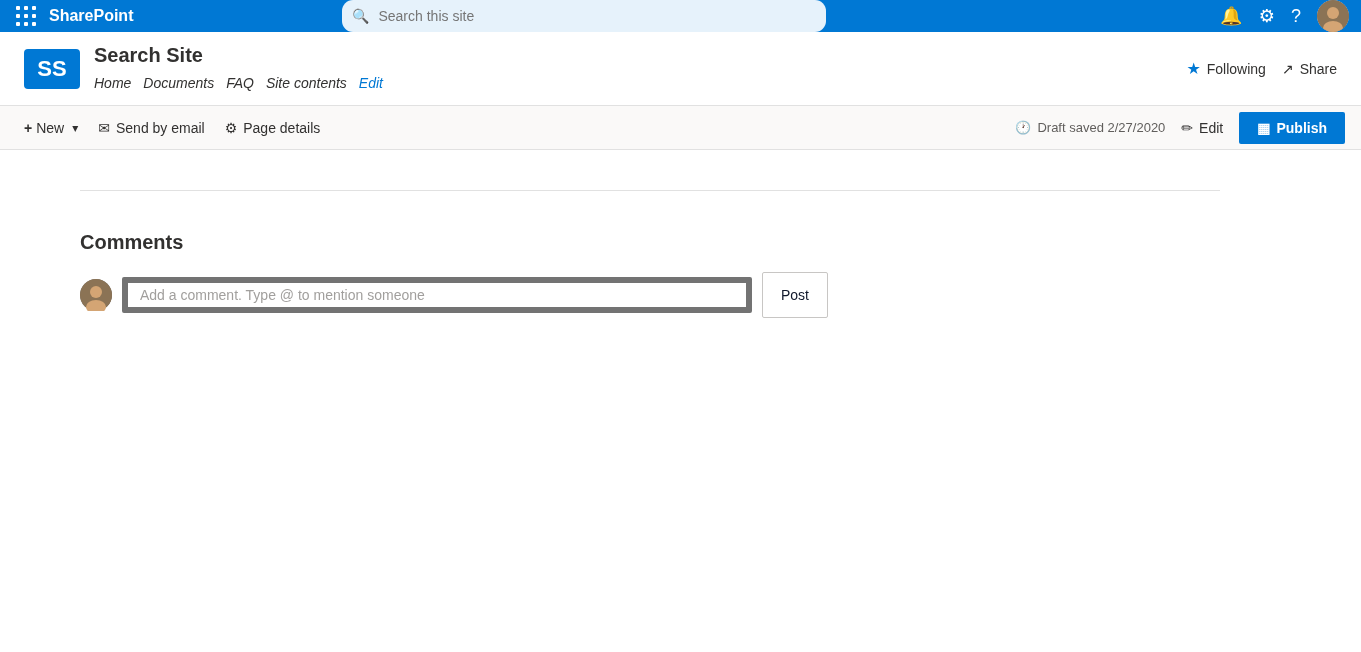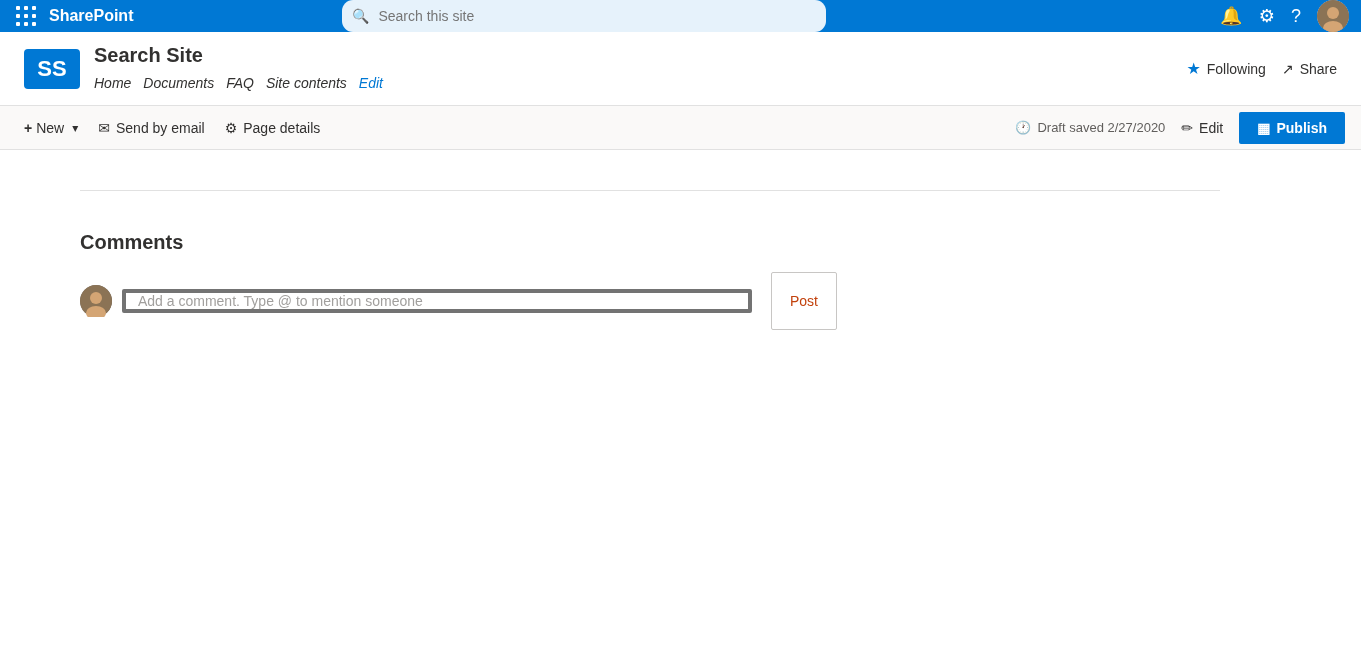--- a/index.html
+++ b/index.html
@@ -288,38 +288,37 @@
     .comment-avatar {
       width: 32px;
       height: 32px;
       border-radius: 50%;
       background: linear-gradient(135deg, #888 0%, #555 100%);
       flex-shrink: 0;
     }
     .comment-input {
       flex: 1;
       max-width: 630px;
-      height: 24px;
-      border: 4px solid #737373;
+      height: 36px;
+      border: 6px solid #737373;
       border-radius: 2px;
       padding: 0 12px;
       font-size: 14px;
       color: #323130;
       outline: none;
     }
     .comment-input::placeholder { color: #a19f9d; }
     .post-btn {
       background: #fff;
       border: 1px solid #c8c6c4;
-      color: #c2410c;
-      padding: 20px 18px;
+      color: #0f172a;
+      padding: 14px 18px;
       font-size: 14px;
       cursor: pointer;
       border-radius: 2px;
-      margin-left: 9px;
     }
 
     
     .waffle-grid {
       display: grid;
       grid-template-columns: repeat(3, 5px);
       grid-template-rows: repeat(3, 5px);
       gap: 3px;
     }
     .waffle-dot {

